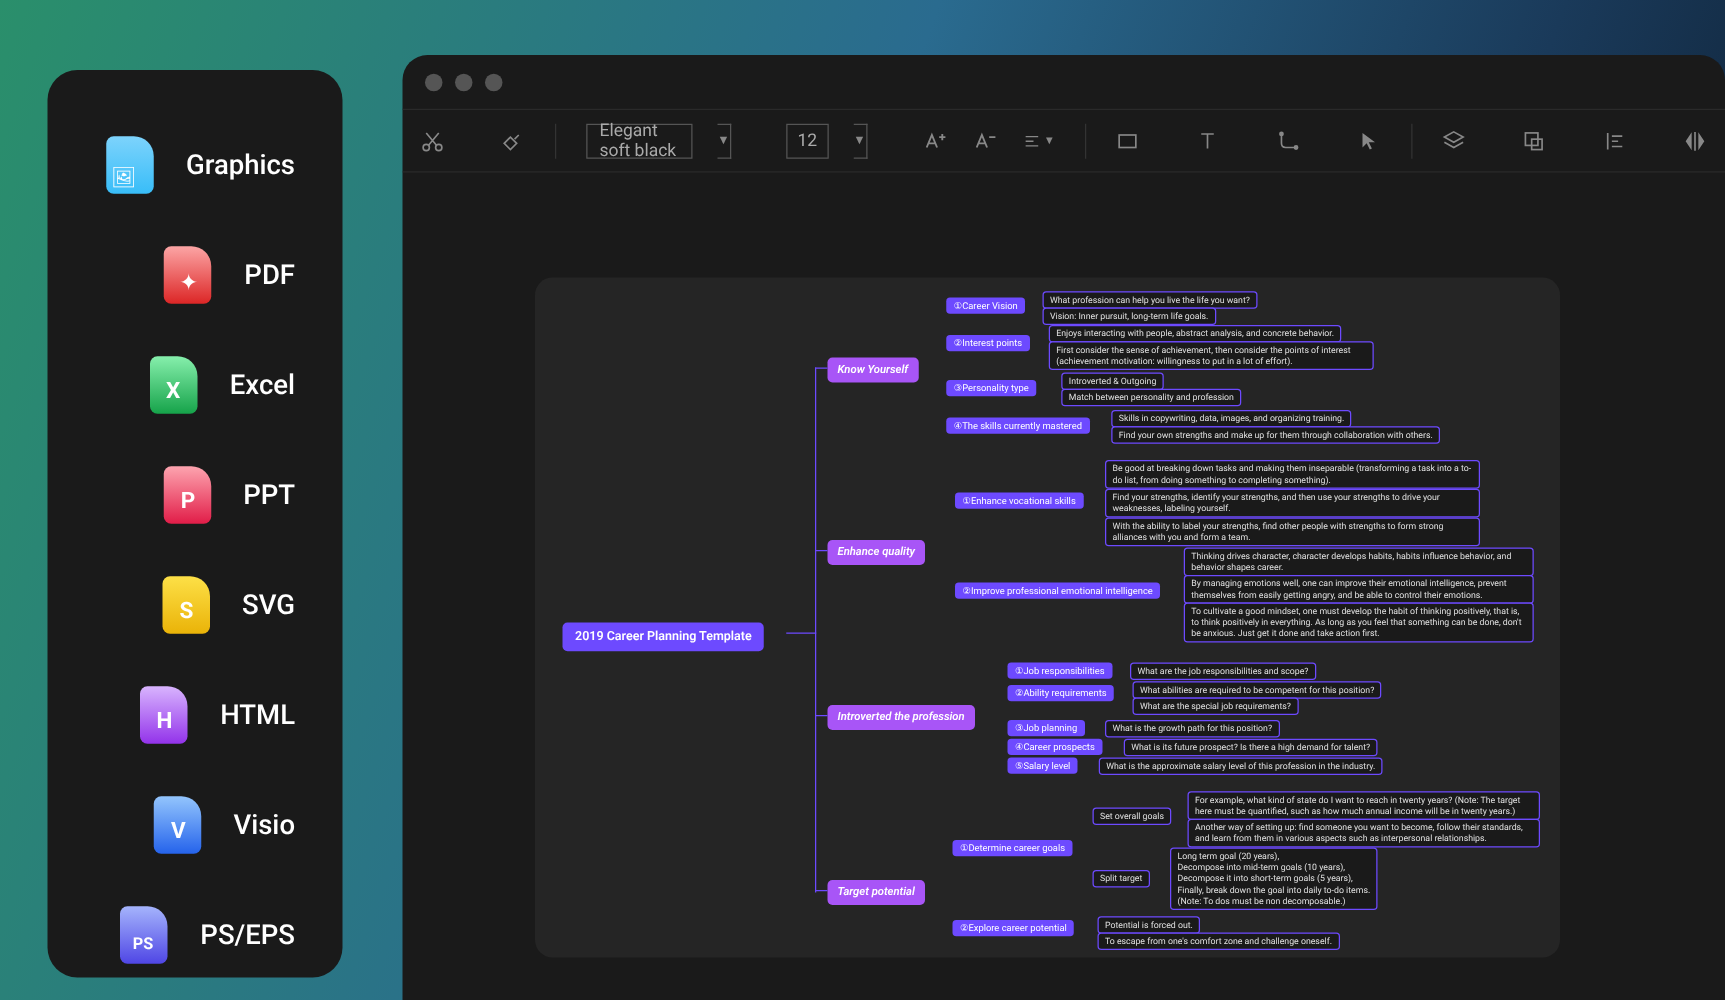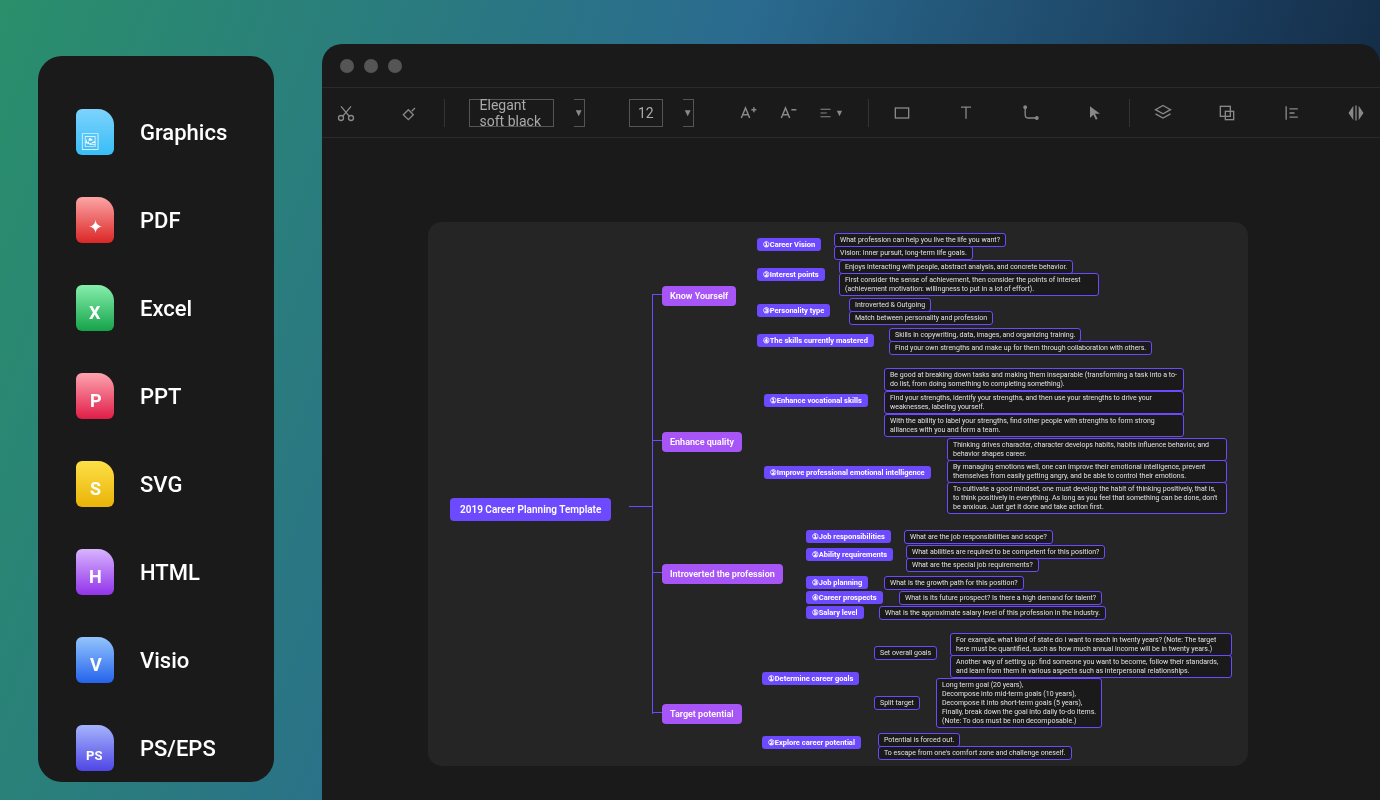--- a/index.html
+++ b/index.html
@@ -23,20 +23,21 @@
   border-radius: 24px;
   padding: 32px 0;
 }
 .sidebar-item {
   display: flex;
   align-items: center;
   gap: 26px;
   padding: 18px 38px;
   cursor: pointer;
   height: 88px;
+  justify-content: flex-end;
 }
 .sidebar-icon {
   width: 38px;
   height: 46px;
   border-radius: 6px;
   position: relative;
   flex-shrink: 0;
 }
 .sidebar-label {
   color: #fff;
@@ -136,24 +137,25 @@
 .mm { position: relative; width: 100%; height: 100%; font-size: 8px; color: #fff; }
 .root {
   position: absolute; left: 6px; top: 260px;
   background: #6d4aff; color: #fff; padding: 6px 10px; border-radius: 4px;
   font-size: 10px; font-weight: 600;
 }
 .branch {
   position: absolute; background: #a855f7; color: #fff;
   padding: 5px 8px; border-radius: 4px; font-size: 9px; font-weight: 600;
   white-space: nowrap;
+  font-style: italic;
 }
 .sub {
   position: absolute; background: #6d4aff; color: #fff;
-  padding: 2px 6px; border-radius: 3px; font-size: 7.5px; font-weight: 700;
+  padding: 2px 6px; border-radius: 3px; font-size: 7.5px; font-weight: 400;
   white-space: nowrap;
 }
 .leaf {
   position: absolute; border: 1px solid #6d4aff; background: #1a1a1a;
   color: #e0e0e0; padding: 1.5px 5px; border-radius: 3px; font-size: 7px;
   line-height: 1.3;
 }
 .conn { position: absolute; border-top: 1px solid #6d4aff; }
 .connv { position: absolute; border-left: 1px solid #6d4aff; }
 

